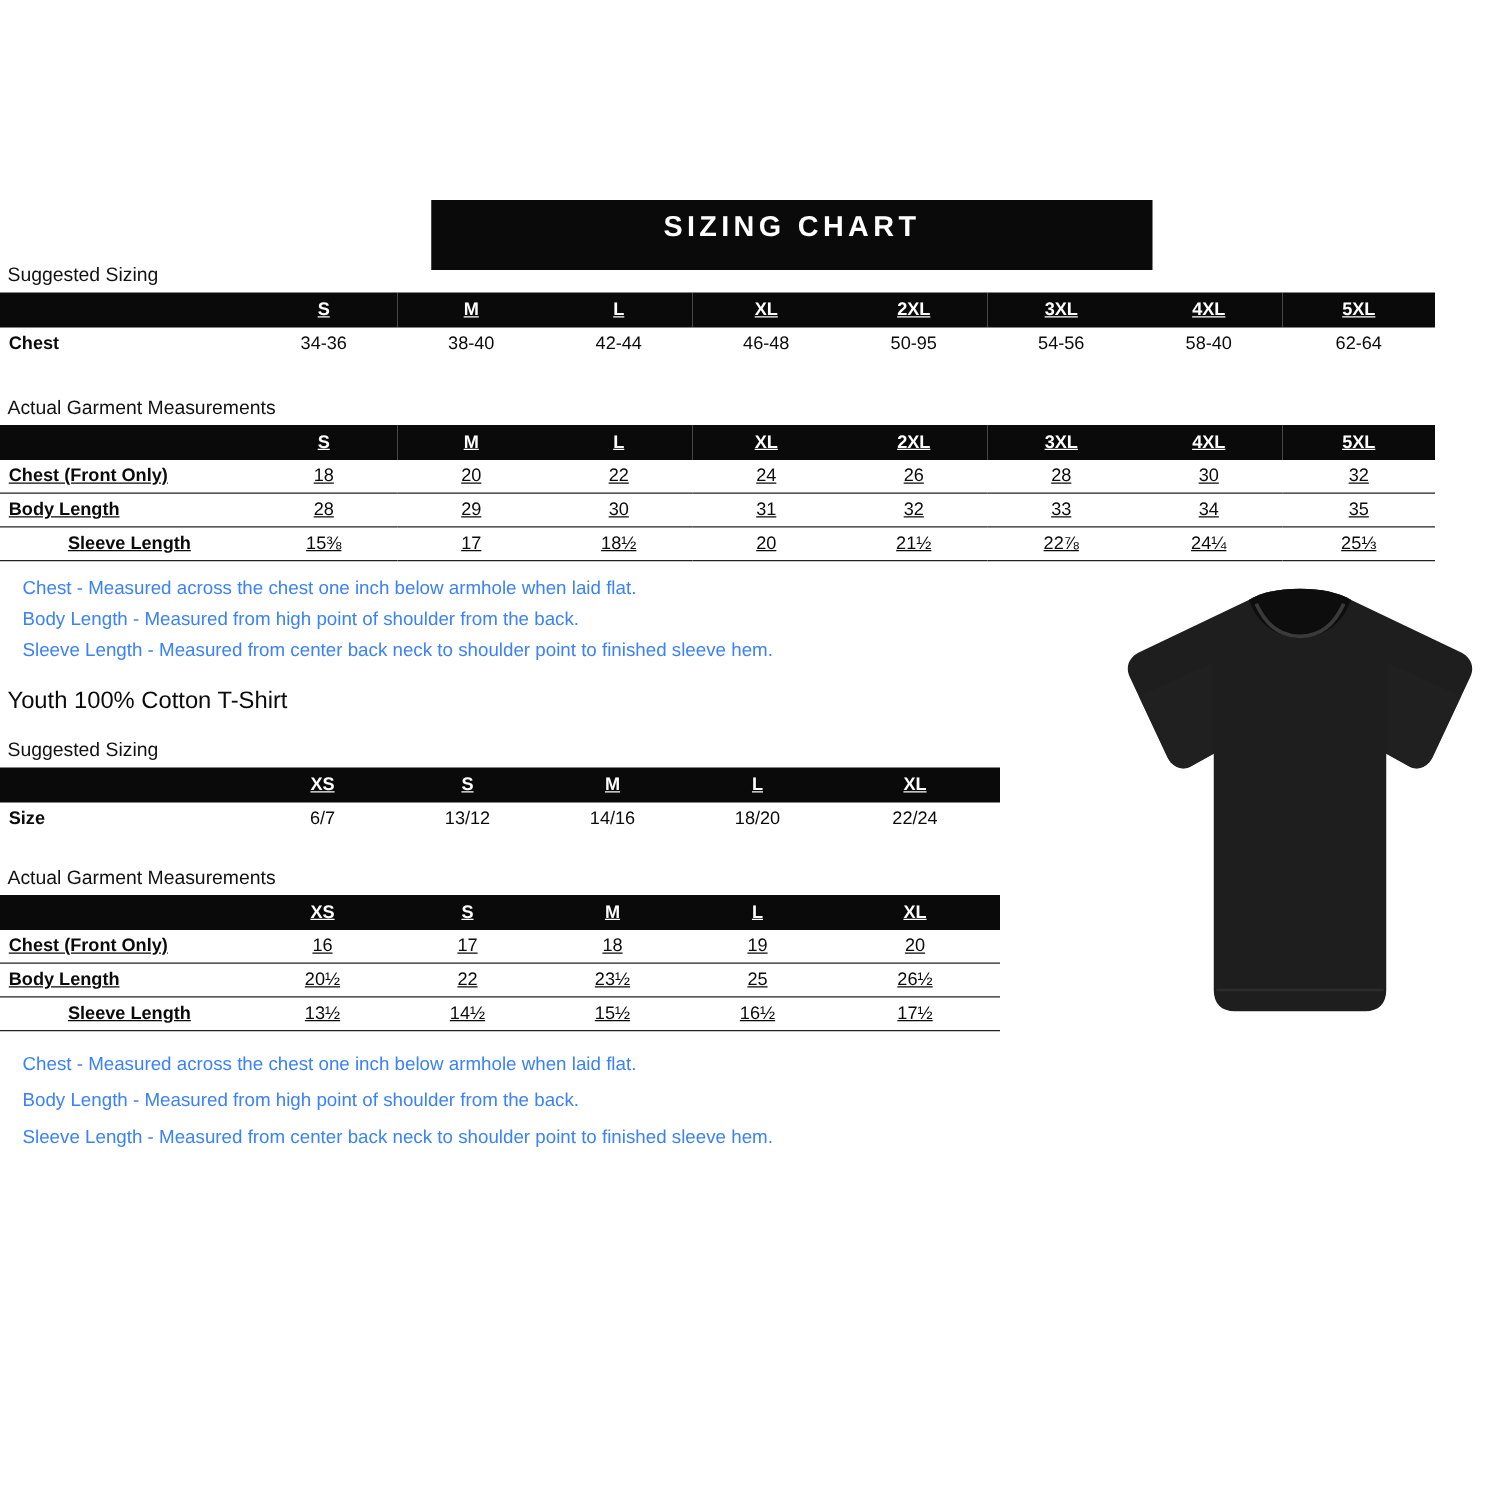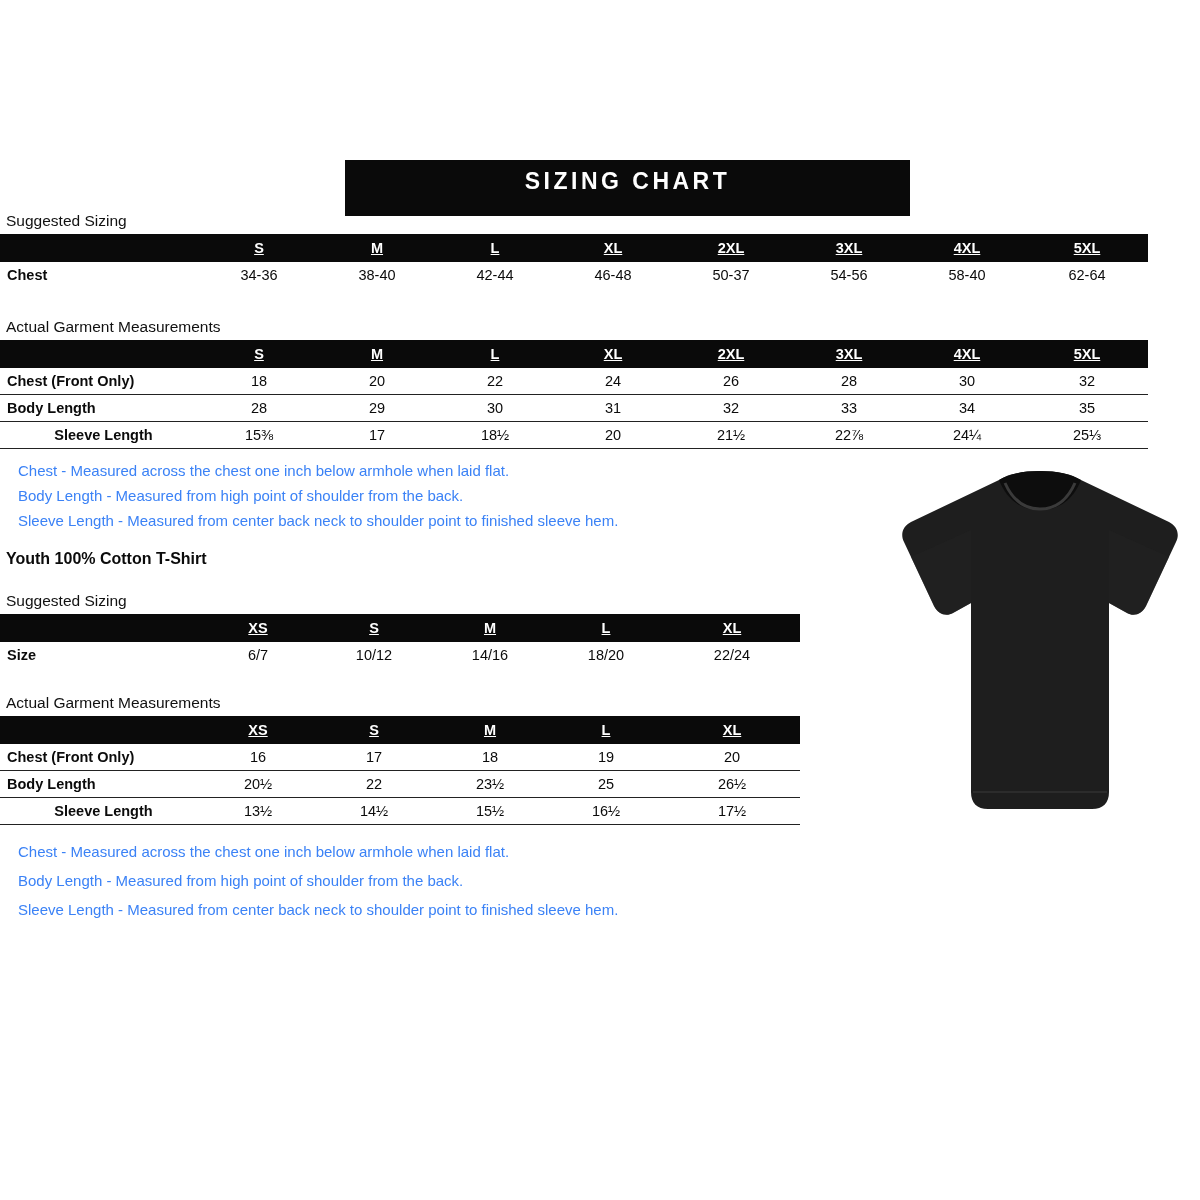--- a/index.html
+++ b/index.html
@@ -40,20 +40,21 @@
     letter-spacing: 0.2px;
     white-space: nowrap;
   }
   .sizing-banner {
     position: absolute;
     left: 335px;
     top: 0;
     width: 565px;
     height: 56px;
     background: #0a0a0a;
+    padding-left: 12px;
   }
   .sizing-banner span {
     position: absolute;
     left: 0; right: 0;
     top: 8px;
     text-align: center;
     color: #ffffff;
     font-size: 23px;
     font-weight: 700;
     letter-spacing: 3.5px;
@@ -99,37 +100,38 @@
   }
   .tbl thead td.rowlabel { text-decoration: none; }
 
   
   .tbl.plain tbody td {
     border: none;
   }
   
   .tbl.ruled tbody tr td {
     border-bottom: 1px solid #222;
+    text-decoration: underline;
   }
   .tbl.ruled tbody tr:last-child td {
     border-bottom: 1px solid #222;
     text-align: center;
   }
 
   .note {
     position: absolute;
     font-size: 15px;
     color: #3b82f6;
     white-space: nowrap;
   }
 
   .sub-title {
     position: absolute;
-    font-size: 16px;
-    font-weight: 700;
+    font-size: 19px;
+    font-weight: 400;
     white-space: nowrap;
   }
 
   
   .shirt-wrap {
     position: absolute;
     left: 895px;
     top: 470px;
     width: 290px;
     height: 345px;
@@ -174,21 +176,21 @@
         <td>5XL</td>
       </tr>
     </thead>
     <tbody>
       <tr>
         <td class="rowlabel">Chest</td>
         <td>34-36</td>
         <td>38-40</td>
         <td>42-44</td>
         <td>46-48</td>
-        <td>50-37</td>
+        <td>50-95</td>
         <td>54-56</td>
         <td>58-40</td>
         <td>62-64</td>
       </tr>
     </tbody>
   </table>
 
   <div class="section-label" style="left:6px; top:318px;">Actual Garment Measurements</div>
 
   <table class="tbl ruled" style="left:0px; top:340px; width:1148px;">
@@ -277,21 +279,21 @@
         <td>S</td>
         <td>M</td>
         <td>L</td>
         <td>XL</td>
       </tr>
     </thead>
     <tbody>
       <tr>
         <td class="rowlabel">Size</td>
         <td>6/7</td>
-        <td>10/12</td>
+        <td>13/12</td>
         <td>14/16</td>
         <td>18/20</td>
         <td>22/24</td>
       </tr>
     </tbody>
   </table>
 
   <div class="section-label" style="left:6px; top:694px;">Actual Garment Measurements</div>
 
   <table class="tbl ruled" style="left:0px; top:716px; width:800px;">

